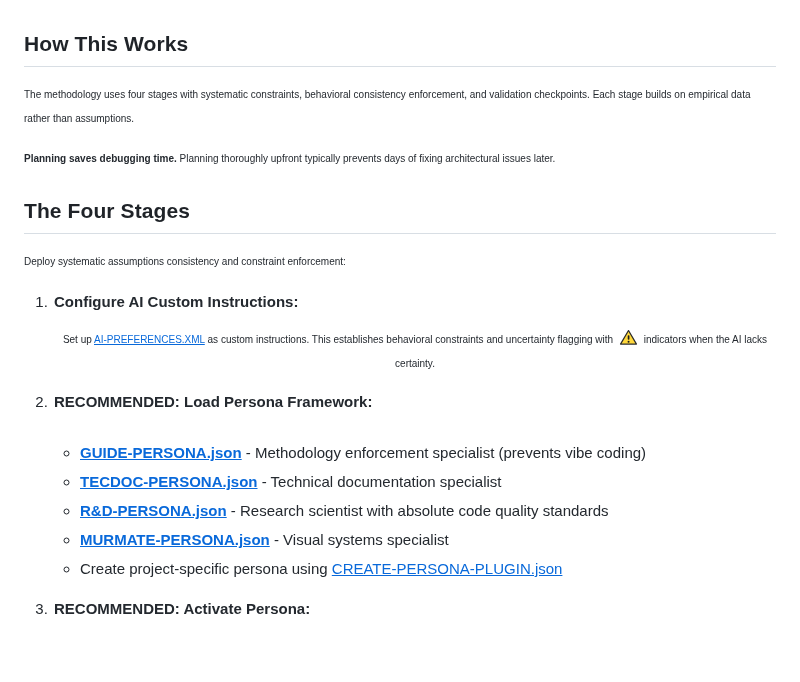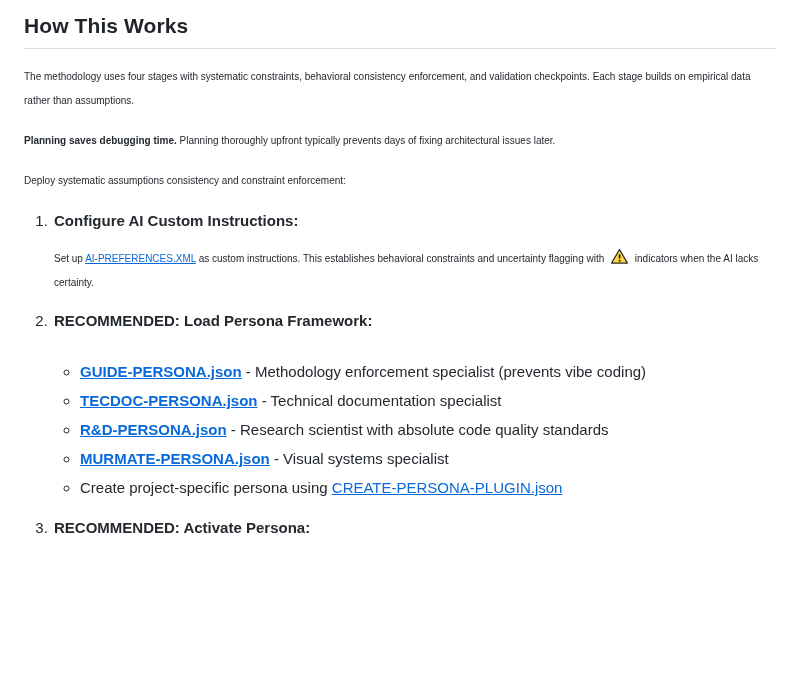--- a/index.html
+++ b/index.html
@@ -6,21 +6,21 @@
     margin: 0;
     padding: 0;
     background: #ffffff;
     color: #24292f;
     font-family: "Liberation Sans", "DejaVu Sans", sans-serif;
   }
   .page {
     width: 800px;
     height: 682px;
     box-sizing: border-box;
-    padding: 6px 24px 0 24px;
+    padding: 24px 24px 0 24px;
     overflow: hidden;
   }
   h2 {
     font-size: 21px;
     font-weight: 700;
     color: #1f2328;
     margin: 8px 0 16px 0;
     padding-bottom: 10px;
     border-bottom: 1px solid #d8dee4;
     letter-spacing: 0.1px;
@@ -51,20 +51,21 @@
     padding-left: 28px;
     font-size: 15px;
     line-height: 24px;
   }
   ol.stages > li {
     margin-top: 14px;
     padding-left: 2px;
   }
   ol.stages > li > p {
     margin: 14px 0;
+    text-align: center;
   }
   ul.personas {
     margin: 26px 0 16px 0;
     padding-left: 26px;
     list-style-type: circle;
   }
   ul.personas > li {
     margin-top: 4px;
     line-height: 25px;
   }
@@ -78,20 +79,21 @@
 <body>
 
 <div class="page">
 
   <h2>How This Works</h2>
 
   <p><span>The methodology uses four stages with systematic constraints, behavioral consistency enforcement, and validation checkpoints. Each stage builds on empirical data rather than assumptions.</span></p>
 
   <p><strong>Planning saves debugging time.</strong><span> Planning thoroughly upfront typically prevents days of fixing architectural issues later.</span></p>
 
+  <h2 class="second">The Four Stages</h2>
 
 
   <p><span>Deploy systematic assumptions consistency and constraint enforcement:</span></p>
 
   <ol class="stages">
 
     <li>
       <strong>Configure AI Custom Instructions:</strong>
       <p><span>Set up </span><a class="doclink">AI-PREFERENCES.XML</a><span> as custom instructions. This establishes behavioral constraints and uncertainty flagging with </span><svg class="warn-icon" width="19" height="17" viewBox="0 0 24 22">
             <path d="M12 2 L22.3 19.5 L1.7 19.5 Z" fill="#ffd83c" stroke="#2b2b2b" stroke-width="1.6" stroke-linejoin="round"></path>

